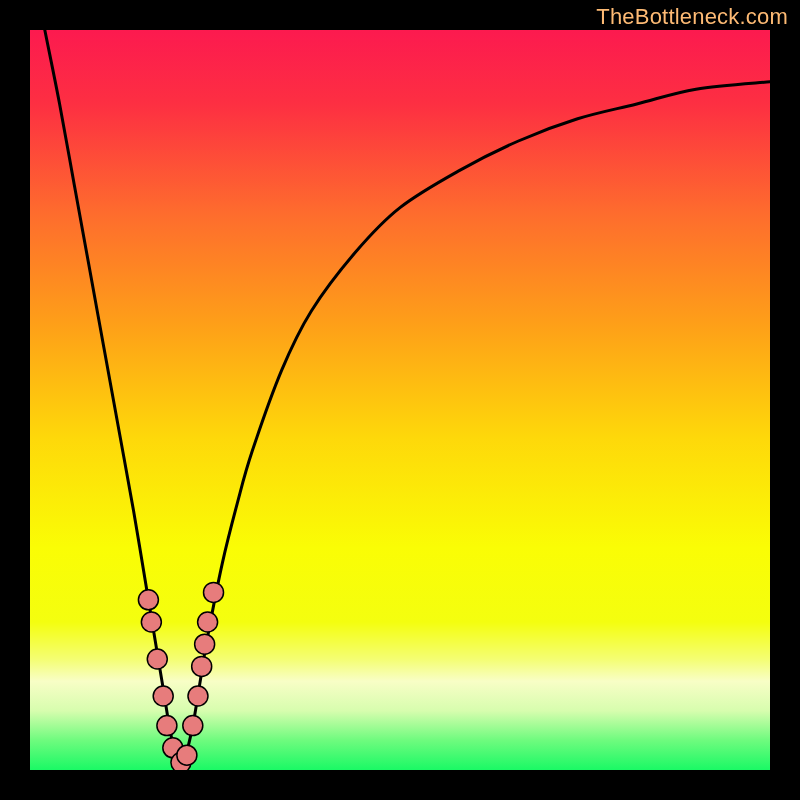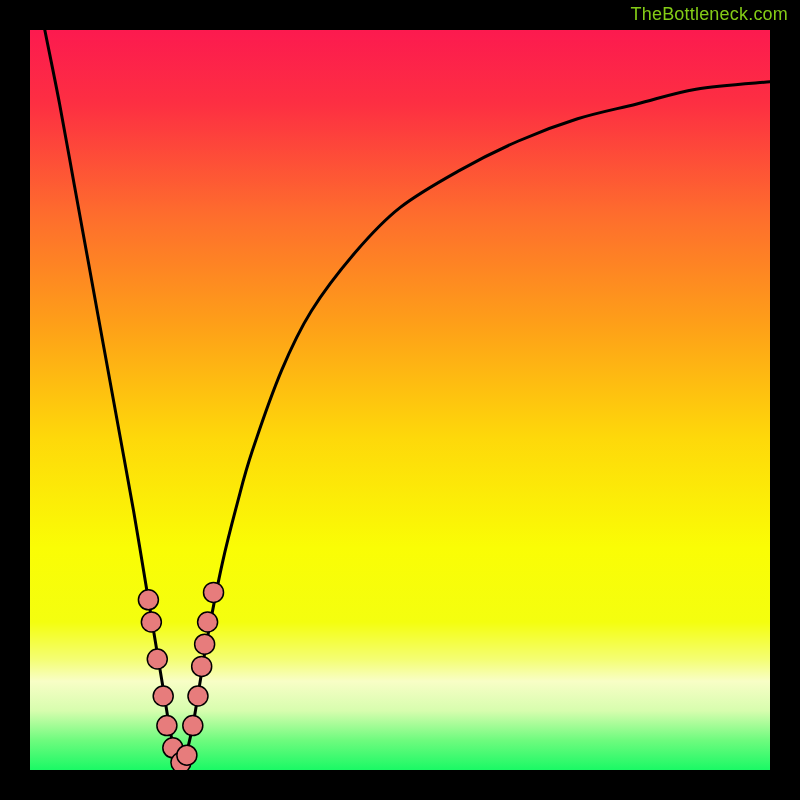--- a/index.html
+++ b/index.html
@@ -39,22 +39,22 @@
     left: 0;
     top: 0;
     width: 740px;
     height: 740px;
     pointer-events: none;
   }
   .watermark {
     position: absolute;
     top: 4px;
     right: 12px;
-    color: #84cc16;
-    font-size: 18px;
+    color: #fdba74;
+    font-size: 22px;
     font-weight: 500;
     letter-spacing: 0.2px;
   }
 </style>
 </head>
 <body>
 
 <div class="frame">
   <div class="plot">
     <svg class="gradient" viewBox="0 0 740 740" xmlns="http://www.w3.org/2000/svg" preserveAspectRatio="none">

